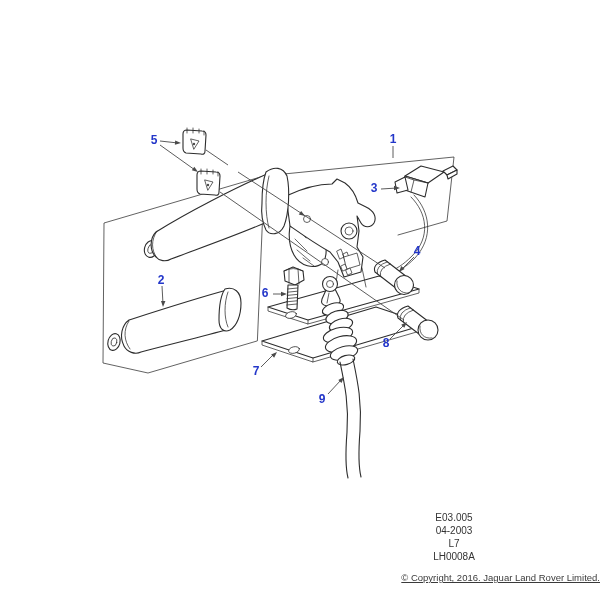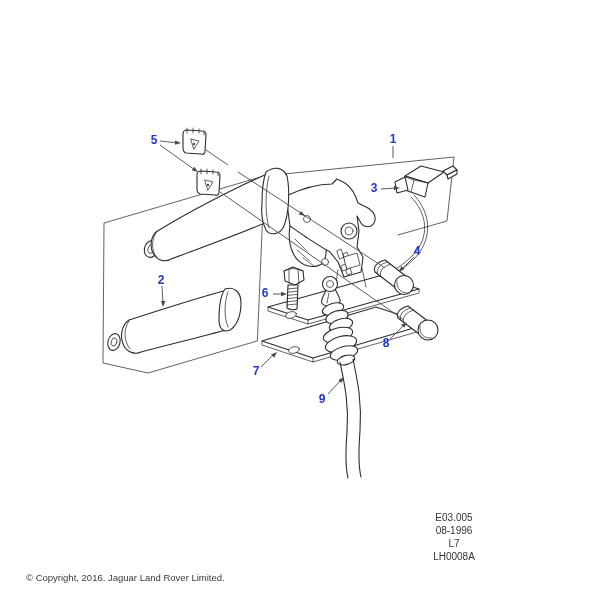--- a/index.html
+++ b/index.html
@@ -9,22 +9,22 @@
   .s   {fill:none;stroke:var(--line,#2d2d2d);stroke-width:1.1;stroke-linejoin:round;stroke-linecap:round;}
   .sf  {fill:#fff;stroke:var(--line,#2d2d2d);stroke-width:1.1;stroke-linejoin:round;stroke-linecap:round;}
   .thin{stroke-width:0.75;}
   .leader{fill:none;stroke:var(--leader,#4a4a4a);stroke-width:0.9;}
   .ah  {fill:var(--leader,#4a4a4a);stroke:none;}
   .hatch{stroke-width:0.7;}
   .callout{position:absolute;transform:translate(-50%,-50%);color:var(--callout,#2336c9);
            font-weight:bold;font-size:12px;line-height:12px;cursor:pointer;}
   .refblock{position:absolute;left:404px;top:511px;width:100px;text-align:center;
             color:#333;font-size:10px;line-height:13px;}
-  .copyright{position:absolute;left:0;top:572px;width:600px;text-align:left;padding-left:26px;
-             box-sizing:border-box;color:#3a3a3a;font-size:9.5px;}
+  .copyright{position:absolute;left:0;top:572px;width:600px;text-align:right;padding-left:26px;
+             box-sizing:border-box;color:#3a3a3a;font-size:9.5px;text-decoration:underline;}
 </style>
 </head>
 <body>
 
 <div id="stage" style="--callout: #2336c9; --line: #2d2d2d; --leader: #4a4a4a; --bg: #ffffff;">
 
 <svg width="600" height="600" viewBox="0 0 600 600">
 
   <g>
     <path class="s thin" d="M264,176 L104,223 L103,363 L148,373 L257,341 Z"></path>
@@ -191,20 +191,20 @@
 <span class="callout" style="left:374px;top:188px">3</span>
 <span class="callout" style="left:417px;top:251px">4</span>
 <span class="callout" style="left:154px;top:140px">5</span>
 <span class="callout" style="left:265px;top:293px">6</span>
 <span class="callout" style="left:256px;top:371px">7</span>
 <span class="callout" style="left:386px;top:343px">8</span>
 <span class="callout" style="left:322px;top:399px">9</span>
 
 <div class="refblock">
   <div>E03.005</div>
-  <div>08-1996</div>
+  <div>04-2003</div>
   <div>L7</div>
   <div>LH0008A</div>
 </div>
 
 <div class="copyright">© Copyright, 2016. Jaguar Land Rover Limited.</div>
 
 </div>
 
 </body></html>

